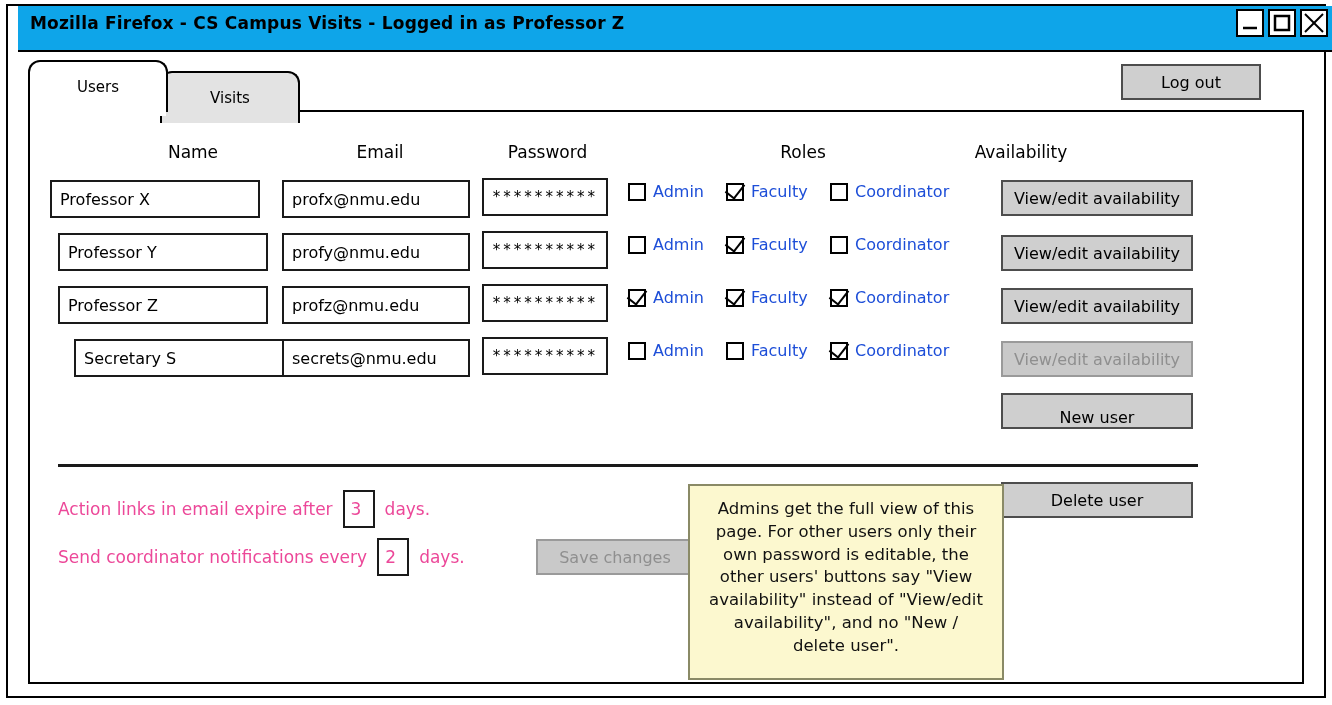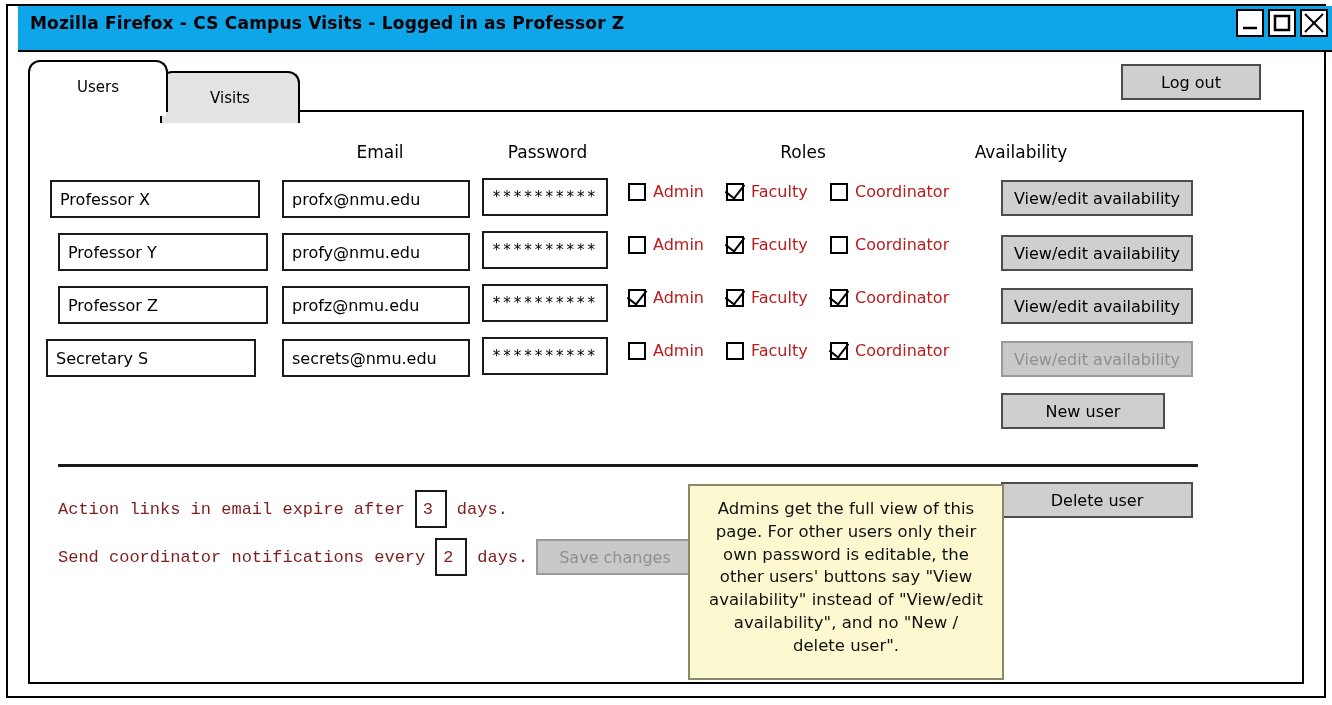--- a/index.html
+++ b/index.html
@@ -177,21 +177,21 @@
     font-family: "DejaVu Sans Mono", monospace;
     font-size: 15px;
   }
 
   .cb-wrap {
     position: absolute;
     display: flex;
     align-items: center;
     gap: 7px;
     font-size: 16px;
-    color: #b91c1c;
+    color: #1d4ed8;
     white-space: nowrap;
     cursor: pointer;
   }
   .cb {
     width: 18px;
     height: 18px;
     border: 2px solid #000000;
     background: #ffffff;
     box-sizing: border-box;
     position: relative;
@@ -212,22 +212,23 @@
   .avail-btn {
     position: absolute;
     left: 971px;
     width: 192px;
     height: 36px;
   }
   .newuser-btn {
     position: absolute;
     left: 971px;
     top: 386px;
-    width: 164px;
+    width: 192px;
     height: 36px;
+    align-items: flex-end;
   }
   .deluser-btn {
     position: absolute;
     left: 971px;
     top: 475px;
     width: 192px;
     height: 36px;
     z-index: 2;
   }
 
@@ -240,23 +241,22 @@
     height: 0;
     border-top: 3px solid #1a1a1a;
   }
 
   
   .setting-row {
     position: absolute;
     display: flex;
     align-items: center;
     font-size: 17px;
-    color: #7f1d1d;
+    color: #ec4899;
     white-space: nowrap;
-    font-family: Liberation Mono, monospace;
   }
   .num-box {
     display: inline-flex;
     align-items: center;
     justify-content: flex-start;
     width: 32px;
     height: 38px;
     border: 2px solid #1a1a1a;
     background: #ffffff;
     box-sizing: border-box;
@@ -319,20 +319,21 @@
       <span>Users</span>
     </div>
   </div>
 
   <div class="btn logout-btn">
     <span>Log out</span>
   </div>
 
   <div class="panel">
 
+    <div class="col-head" style="left:68px; top:30px; width:190px;">Name</div>
     <div class="col-head" style="left:255px; top:30px; width:190px;">Email</div>
     <div class="col-head" style="left:451px; top:30px; width:133px;">Password</div>
     <div class="col-head" style="left:638px; top:30px; width:270px;">Roles</div>
     <div class="col-head" style="left:895px; top:30px; width:192px;">Availability</div>
 
     <div class="field" style="left:20px; top:68px; width:210px;">Professor X</div>
     <div class="field" style="left:252px; top:68px; width:188px;">profx@nmu.edu</div>
     <div class="field pw" style="left:452px; top:66px; width:126px;">**********</div>
 
     <div class="cb-wrap" style="left:598px; top:70px;">
@@ -387,21 +388,21 @@
     </div>
     <div class="cb-wrap" style="left:800px; top:176px;">
       <span class="cb checked"></span>
       <span>Coordinator</span>
     </div>
 
     <div class="btn avail-btn" style="top:176px;">
       <span>View/edit availability</span>
     </div>
 
-    <div class="field" style="left:16px; top:227px; width:210px;">Secretary S</div>
+    <div class="field" style="left:44px; top:227px; width:210px;">Secretary S</div>
     <div class="field" style="left:252px; top:227px; width:188px;">secrets@nmu.edu</div>
     <div class="field pw" style="left:452px; top:225px; width:126px;">**********</div>
 
     <div class="cb-wrap" style="left:598px; top:229px;">
       <span class="cb"></span>
       <span>Admin</span>
     </div>
     <div class="cb-wrap" style="left:696px; top:229px;">
       <span class="cb"></span>
       <span>Faculty</span>

